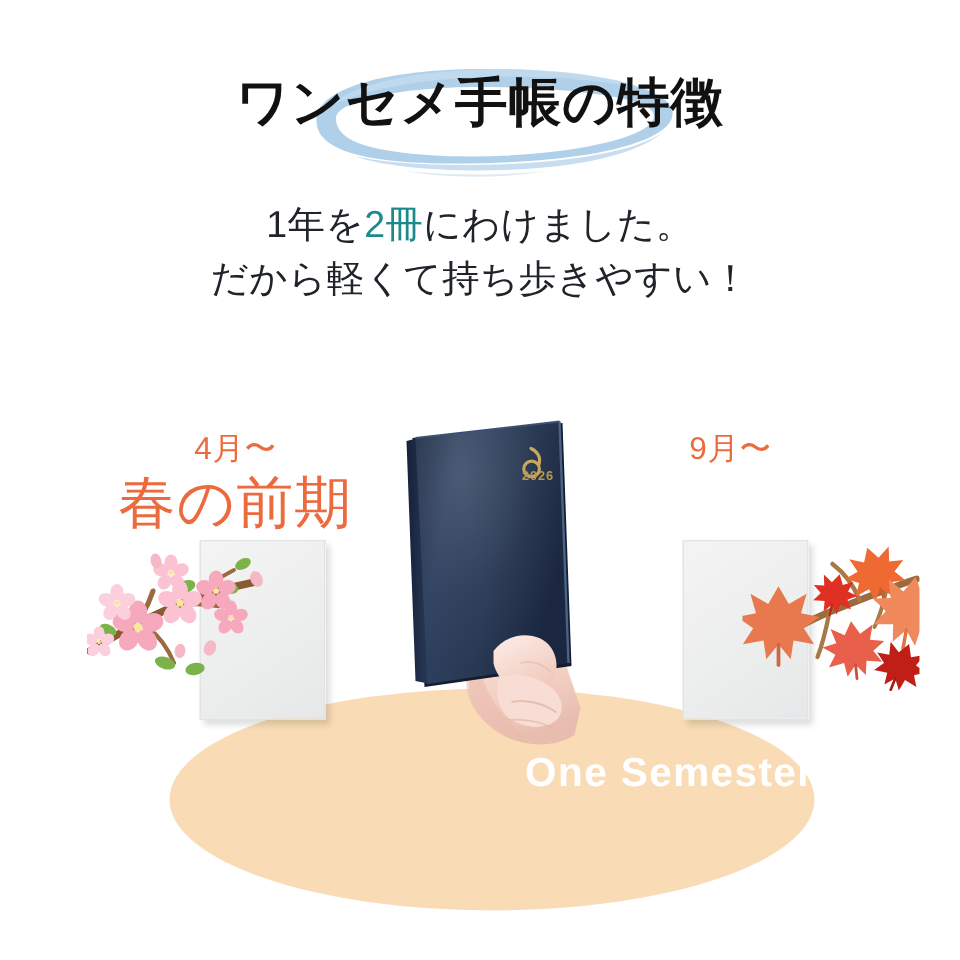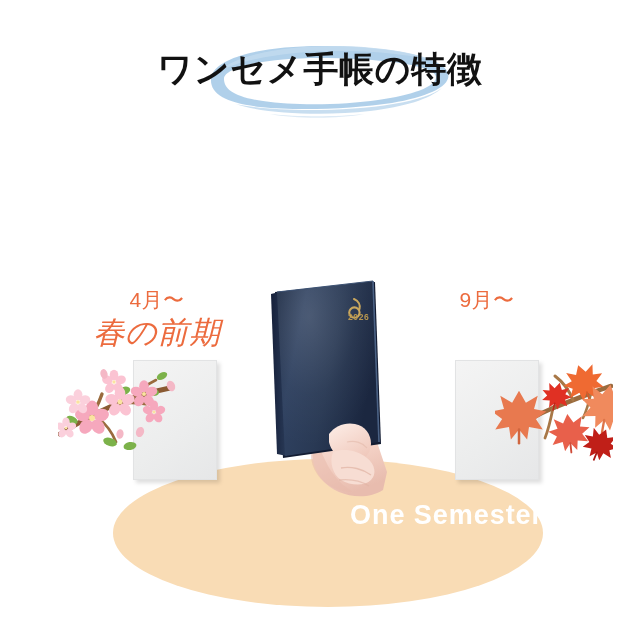--- a/index.html
+++ b/index.html
@@ -96,26 +96,25 @@
     z-index: 7;
   }
   .side-label.left  { left: 62px;  top: 288px; width: 190px; }
   .side-label.right { left: 392px; top: 288px; width: 190px; text-align: center; }
   .side-label .month {
     font-size: 21px;
     line-height: 1.15;
     letter-spacing: 0.02em;
   }
   .side-label .season {
-    font-size: 31px;
+    font-size: 38px;
     font-weight: 500;
     line-height: 1.2;
     letter-spacing: 0.02em;
     margin-top: 2px;
-    font-style: italic;
   }
 
   
   .book-card {
     position: absolute;
     width: 82px;
     height: 118px;
     background: linear-gradient(145deg, #f4f4f4 0%, #eceded 60%, #e6e7e8 100%);
     border: 1px solid #e2e3e4;
     box-shadow: 3px 3px 4px rgba(0,0,0,0.13);
@@ -172,20 +171,22 @@
                C252 59, 226 67, 192 71 C146 76, 86 74, 58 64 Z" fill="#bad6ec" opacity="0.8"></path>
       <path d="M92 74 C118 79, 160 79, 186 74 C160 77, 118 77, 92 74 Z" fill="#cfe1f1" opacity="0.7"></path>
     </svg>
 
     <div class="title">
       <span>ワンセメ手帳の特徴</span>
     </div>
   </div>
 
   <div class="subtitle">
+    <div><span>1年を</span><span class="accent">2冊</span><span>にわけました。</span></div>
+    <div>だから軽くて持ち歩きやすい！</div>
   </div>
 
   <div class="platform"></div>
 
   <div class="book-card left"></div>
   <div class="book-card right"></div>
 
   <svg class="sakura" viewBox="0 0 128 104">
     <g>
       <path d="M2 76 C18 66, 36 56, 54 48 C72 40, 92 34, 112 30" stroke="#8a5a33" stroke-width="5" fill="none" stroke-linecap="round"></path>

